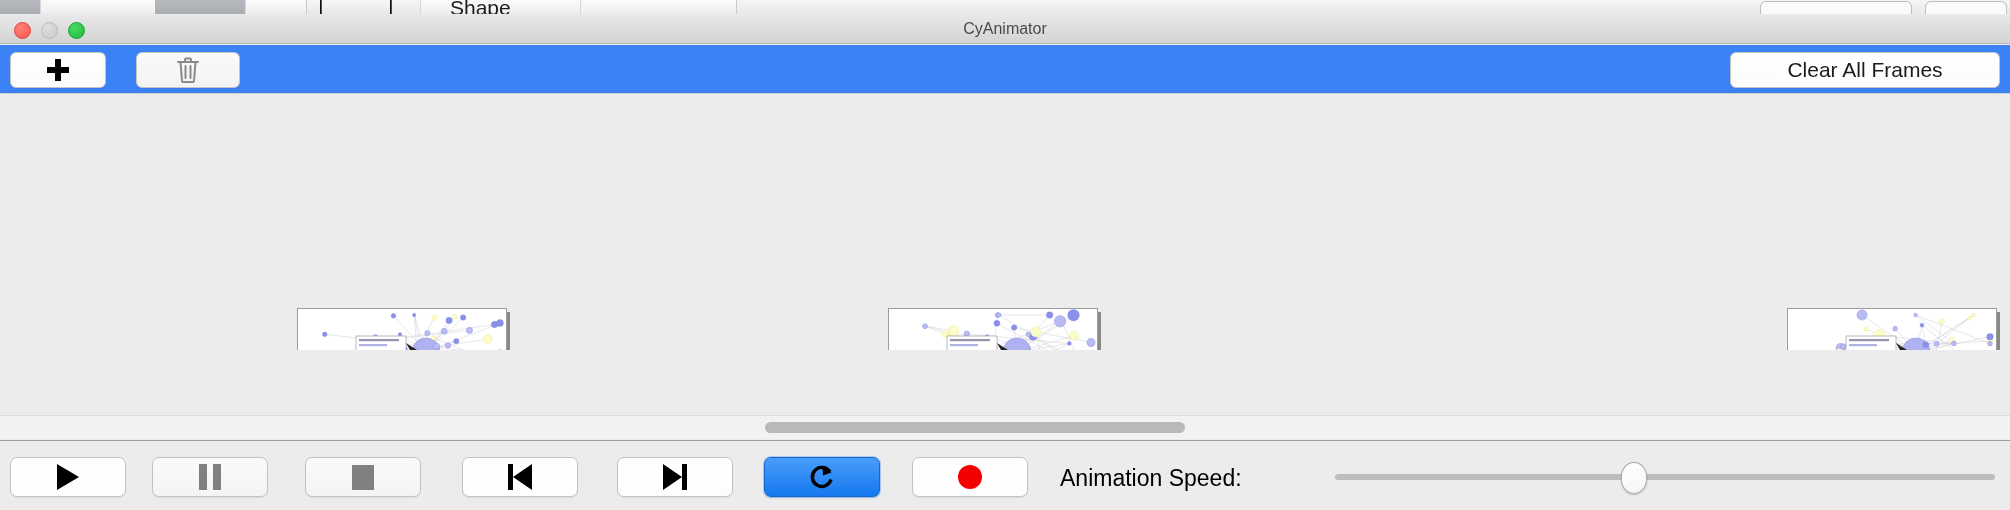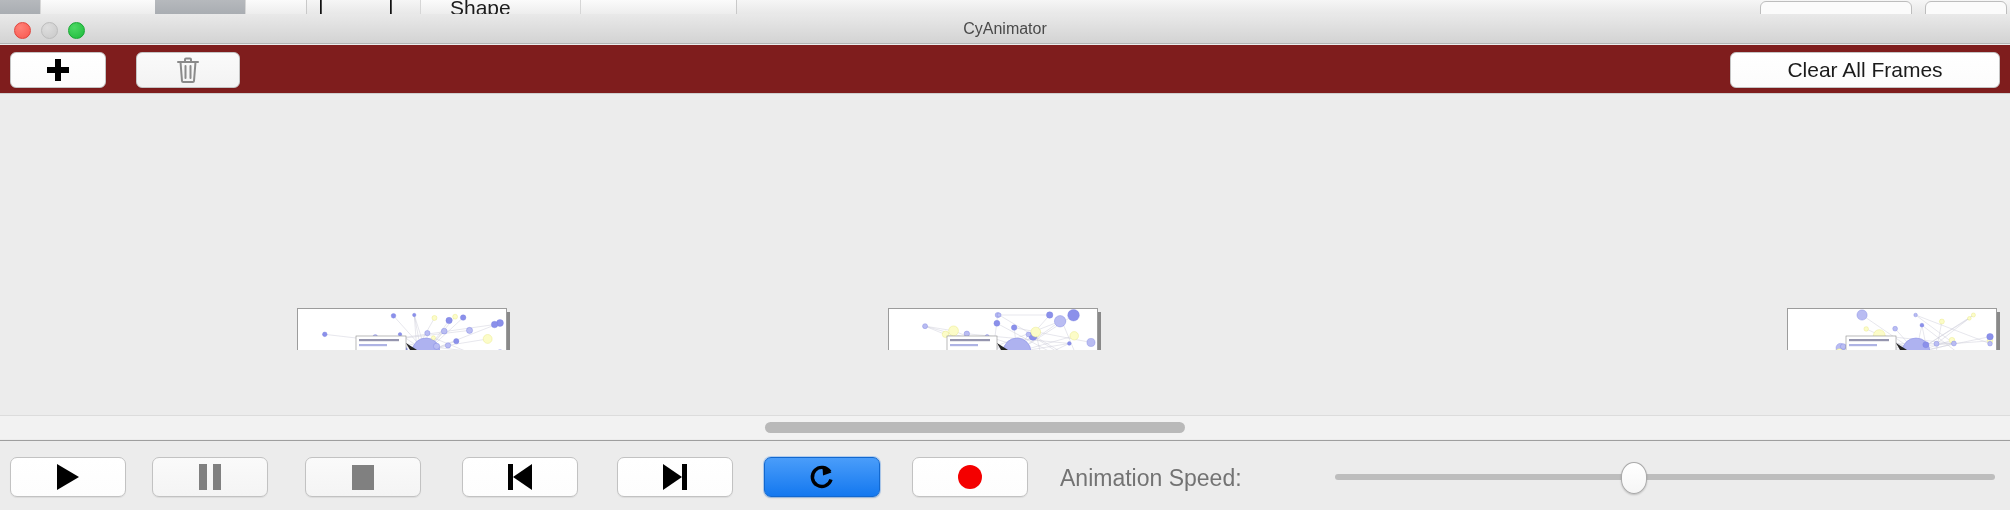--- a/index.html
+++ b/index.html
@@ -91,21 +91,21 @@
     font-size: 16px;
     color: #4a4a4a;
     font-family: "Liberation Sans", sans-serif;
   }
 
   
   .toolbar {
     position: absolute;
     left: 0; top: 45px;
     width: 2010px; height: 49px;
-    background: #7f1d1d;
+    background: #3b82f6;
     border-bottom: 1px solid #cfcfcf;
     box-sizing: border-box;
   }
   .tb-btn {
     position: absolute;
     box-sizing: border-box;
     border: 1px solid #c4c4c4;
     border-radius: 6px;
     background: linear-gradient(#ffffff, #fcfcfc);
     box-shadow: 0 1px 1px rgba(0,0,0,.06);
@@ -234,21 +234,21 @@
   .ico-skip-end::after {
     content:""; position:absolute; right:5px; top:0;
     width:0;height:0;border-left:19px solid #000;border-top:13px solid transparent;border-bottom:13px solid transparent;
   }
   .ico-record { width: 24px; height: 24px; border-radius: 50%; background: #f40000; }
 
   .speed-label {
     position: absolute;
     left: 1060px; top: 24px;
     font-size: 23px;
-    color: #737373;
+    color: #000000;
     white-space: nowrap;
     font-family: "Liberation Sans", sans-serif;
   }
   .speed-slider {
     position: absolute;
     left: 1335px; top: 27px;
     width: 660px; height: 18px;
     cursor: pointer;
   }
   .speed-slider .track {

